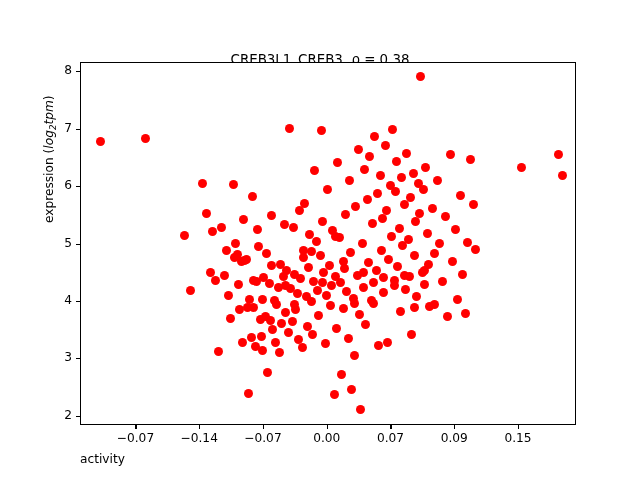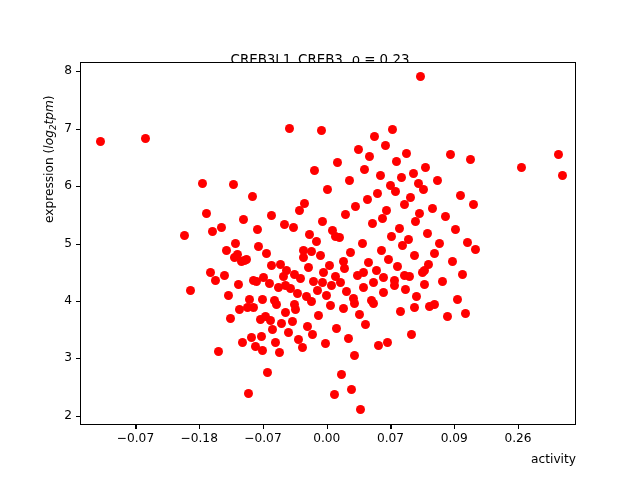--- a/index.html
+++ b/index.html
@@ -97,21 +97,21 @@
     margin-top: -8px;
     white-space: pre;
   }
 
   
   #xlabel {
     position: absolute;
     left: 80px;
     width: 496px;
     top: 452px;
-    text-align: right;
+    text-align: left;
     font-size: 12.2px;
     color: #000000;
   }
   #ylabel {
     position: absolute;
     left: -80px;
     top: 151px;
     width: 260px;
     text-align: center;
     font-size: 12.2px;
@@ -121,21 +121,21 @@
     white-space: pre;
   }
   sub { font-size: 0.72em; }
 </style>
 </head>
 <body>
 
 <div id="figure">
 
   <div id="title-block">
-    <span id="title-line1">CREB3L1_CREB3, ρ = 0.23</span>
+    <span id="title-line1">CREB3L1_CREB3, ρ = 0.38</span>
     <span id="title-line2">hg38_v1_chr9_+_35732649_35732685 (CREB3)</span>
   </div>
 
   <div id="axes">
     <div id="points-layer">
         <div class="pt" style="left: 19.76px; top: 78.11px; background: rgb(255, 0, 0);"></div>
         <div class="pt" style="left: 64.39px; top: 75.24px; background: rgb(255, 0, 0);"></div>
         <div class="pt" style="left: 103.92px; top: 172.31px; background: rgb(255, 0, 0);"></div>
         <div class="pt" style="left: 109.02px; top: 227.45px; background: rgb(255, 0, 0);"></div>
         <div class="pt" style="left: 121.77px; top: 120.04px; background: rgb(255, 0, 0);"></div>
@@ -344,31 +344,31 @@
         <div class="pt" style="left: 333.43px; top: 244.68px; background: rgb(255, 0, 0);"></div>
         <div class="pt" style="left: 343.63px; top: 207.92px; background: rgb(255, 0, 0);"></div>
         <div class="pt" style="left: 353.83px; top: 241.23px; background: rgb(255, 0, 0);"></div>
       </div>
   </div>
 
   <div id="tick-layer">
       <div class="xtick" style="left: 135.47px;"></div>
       <div class="xticklabel" style="left: 135.47px;">−0.07</div>
       <div class="xtick" style="left: 199.22px;"></div>
-      <div class="xticklabel" style="left: 199.22px;">−0.18</div>
+      <div class="xticklabel" style="left: 199.22px;">−0.14</div>
       <div class="xtick" style="left: 262.97px;"></div>
       <div class="xticklabel" style="left: 262.97px;">−0.07</div>
       <div class="xtick" style="left: 326.72px;"></div>
       <div class="xticklabel" style="left: 326.72px;">0.00</div>
       <div class="xtick" style="left: 390.48px;"></div>
       <div class="xticklabel" style="left: 390.48px;">0.07</div>
       <div class="xtick" style="left: 454.23px;"></div>
       <div class="xticklabel" style="left: 454.23px;">0.09</div>
       <div class="xtick" style="left: 517.98px;"></div>
-      <div class="xticklabel" style="left: 517.98px;">0.26</div>
+      <div class="xticklabel" style="left: 517.98px;">0.15</div>
       <div class="ytick" style="top: 415.81px;"></div>
       <div class="yticklabel" style="top: 415.81px;">2</div>
       <div class="ytick" style="top: 358.37px;"></div>
       <div class="yticklabel" style="top: 358.37px;">3</div>
       <div class="ytick" style="top: 300.94px;"></div>
       <div class="yticklabel" style="top: 300.94px;">4</div>
       <div class="ytick" style="top: 243.5px;"></div>
       <div class="yticklabel" style="top: 243.5px;">5</div>
       <div class="ytick" style="top: 186.06px;"></div>
       <div class="yticklabel" style="top: 186.06px;">6</div>

